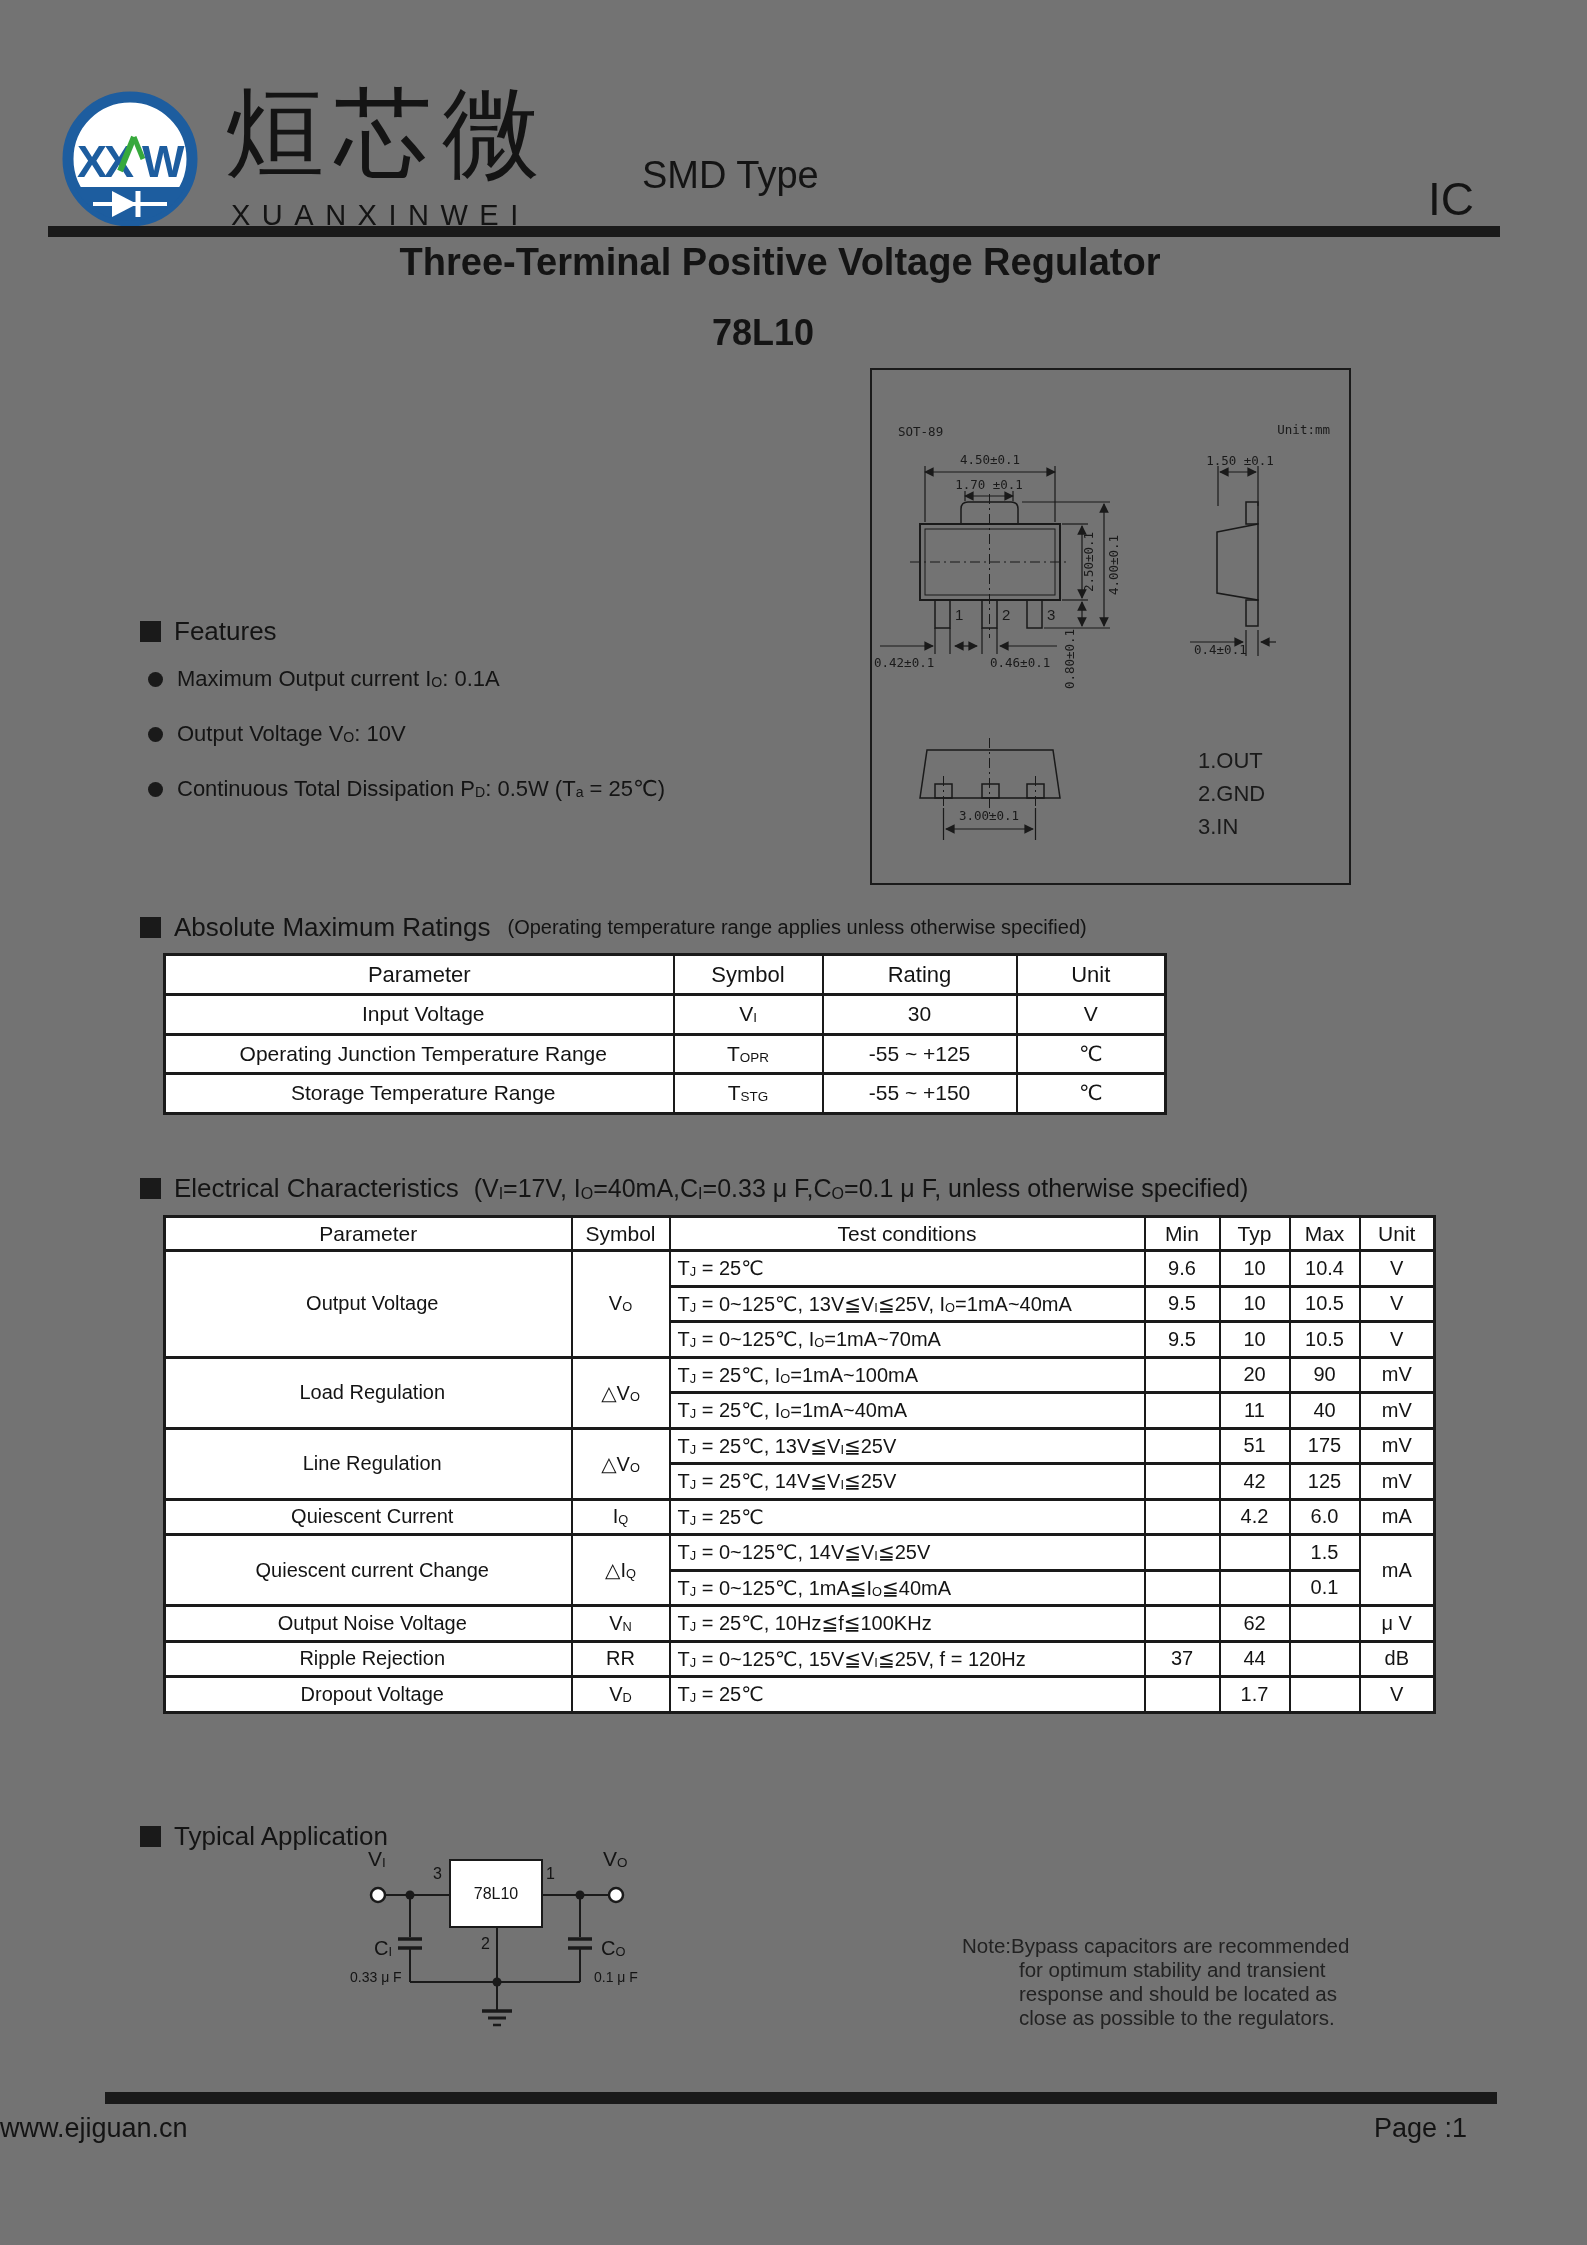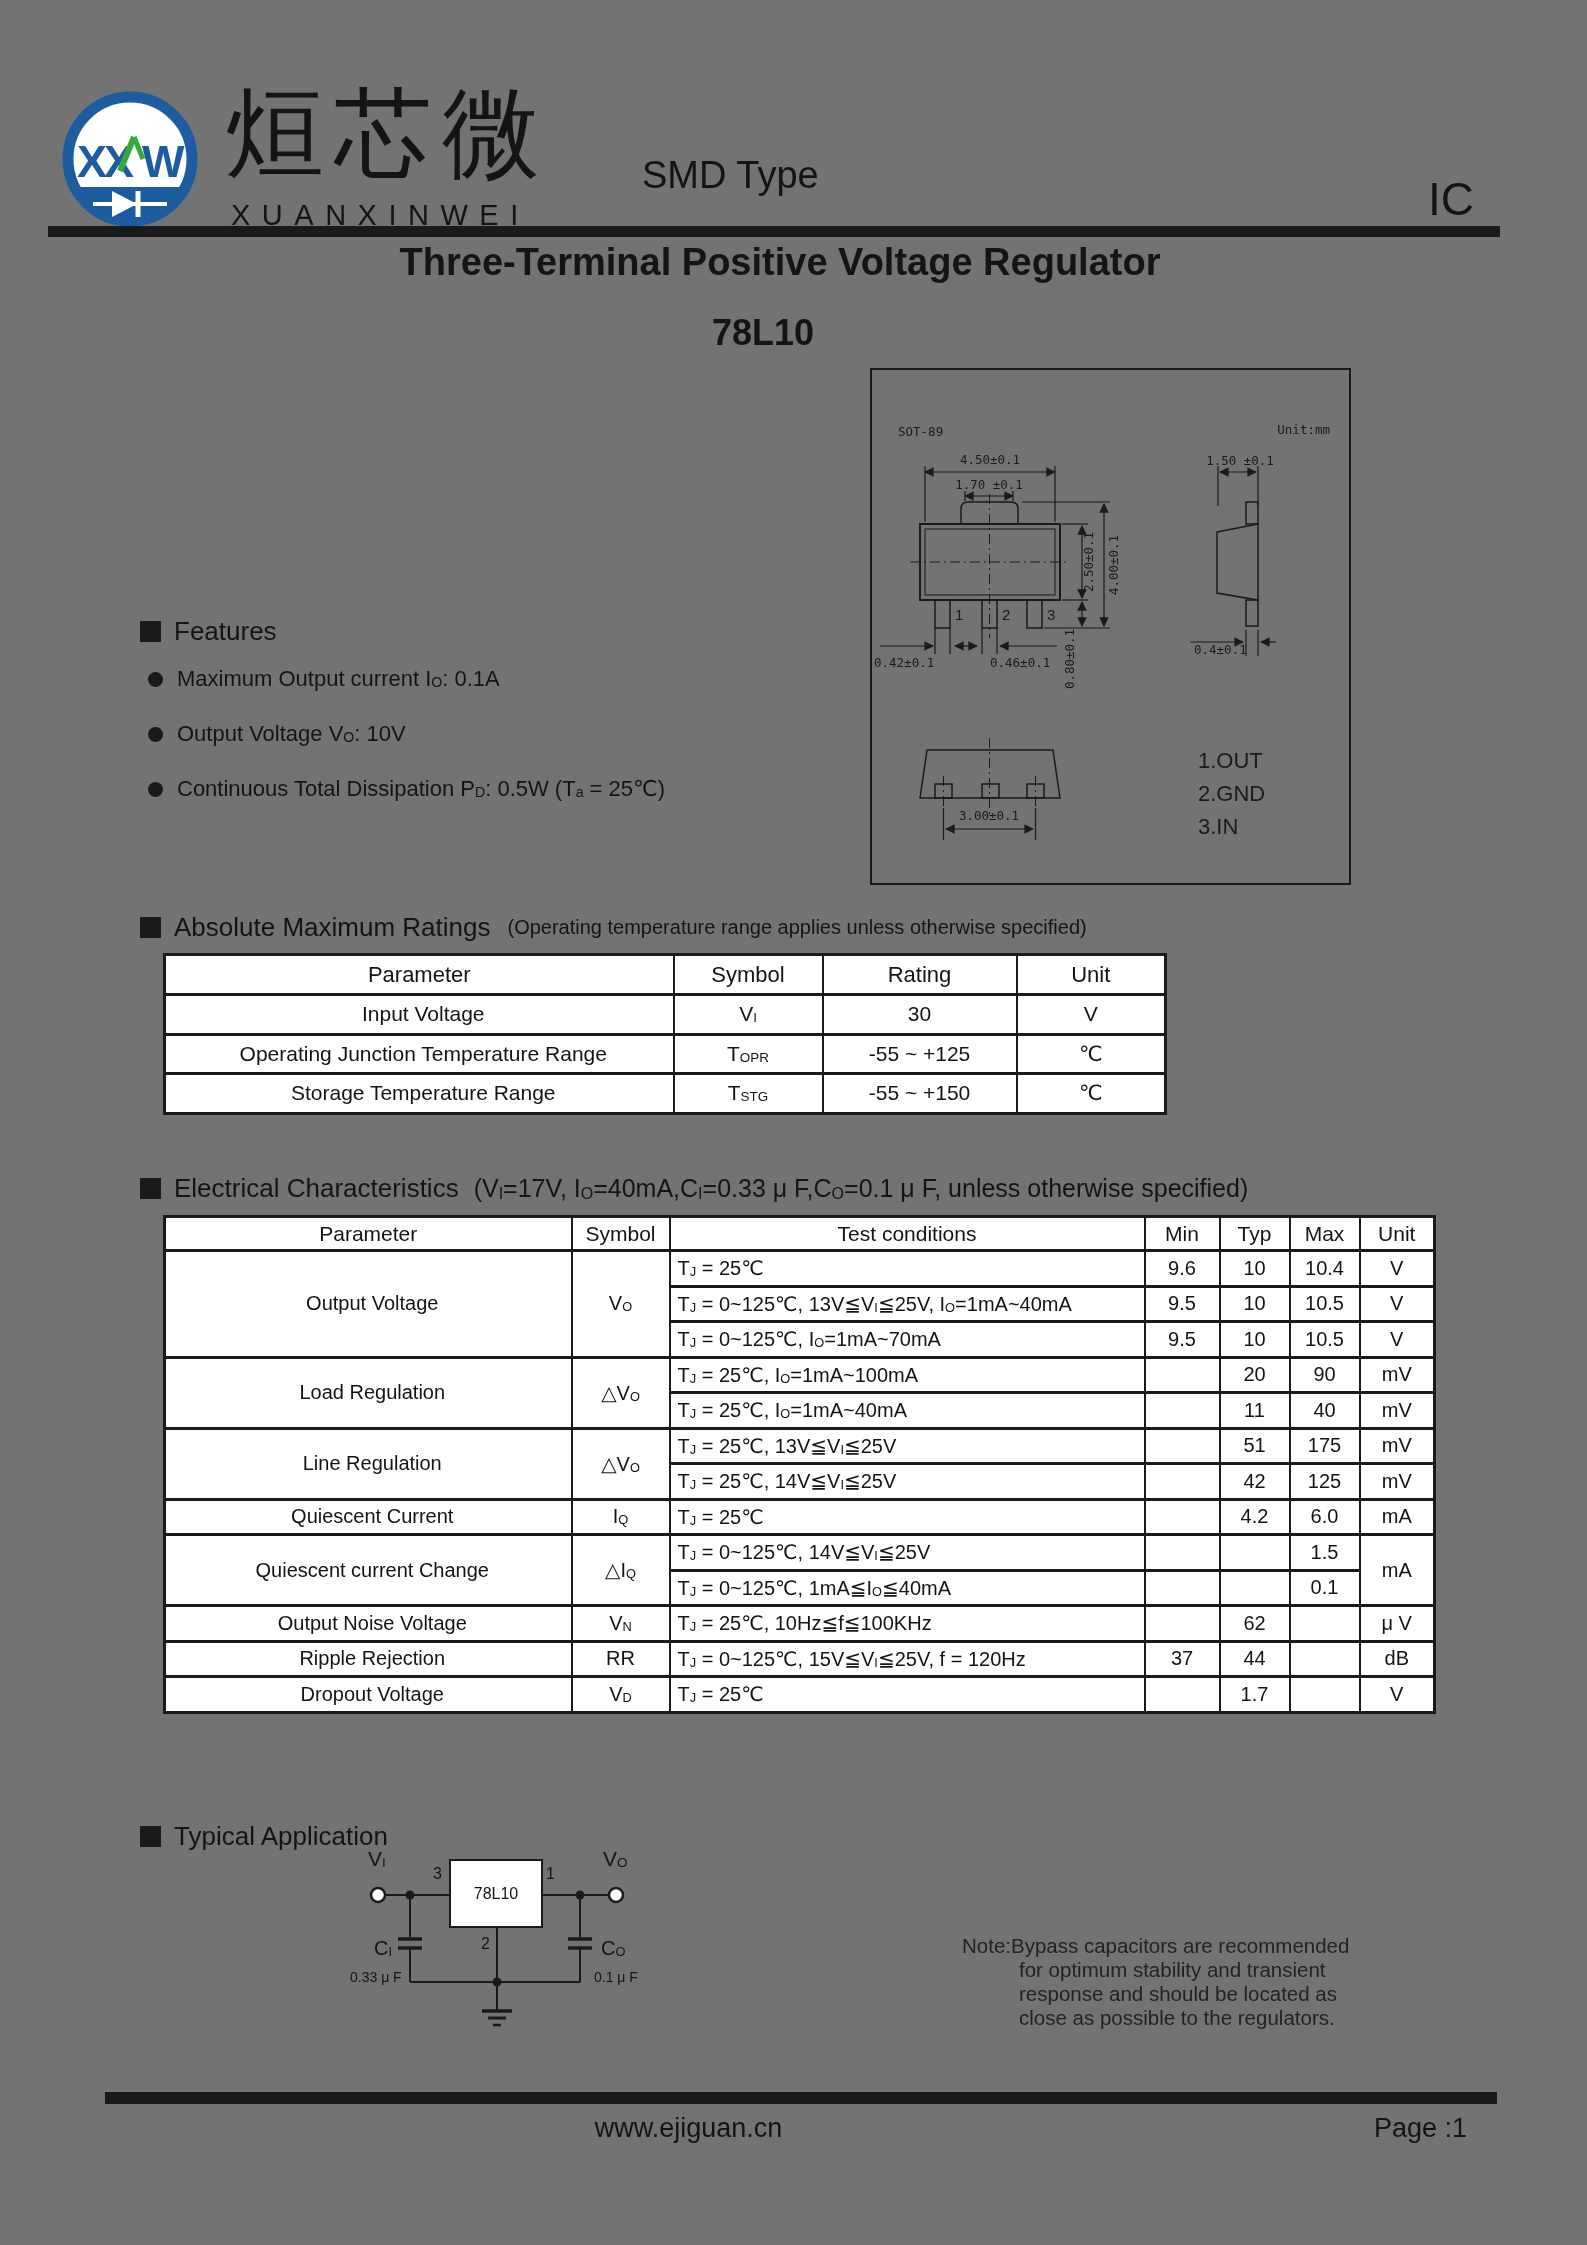--- a/index.html
+++ b/index.html
@@ -48,21 +48,21 @@
   
   .pkg-box{position:absolute;left:870px;top:368px;width:477px;height:513px;border:2px solid #1a1a1a}
 
   
   .circuit{position:absolute;left:345px;top:1845px;width:300px;height:195px}
   .circuit .lbl{position:absolute;white-space:nowrap}
 
   .note{position:absolute;left:962px;top:1934px;font-size:20.5px;line-height:24px;color:#222}
   .note .cont{padding-left:57px}
 
-  .website{position:absolute;left:0;top:2113px;width:1377px;text-align:center;font-size:27px}
+  .website{position:absolute;left:0;top:2113px;width:1377px;font-size:27px}
   .pageno{position:absolute;right:120px;top:2113px;font-size:27px}
 </style>
 </head>
 <body>
 
 <div class="page">
 
   <svg class="ap" style="left:57px;top:83px" width="150" height="152" viewBox="0 0 150 152">
     <defs>
         <clipPath id="logoclip">

